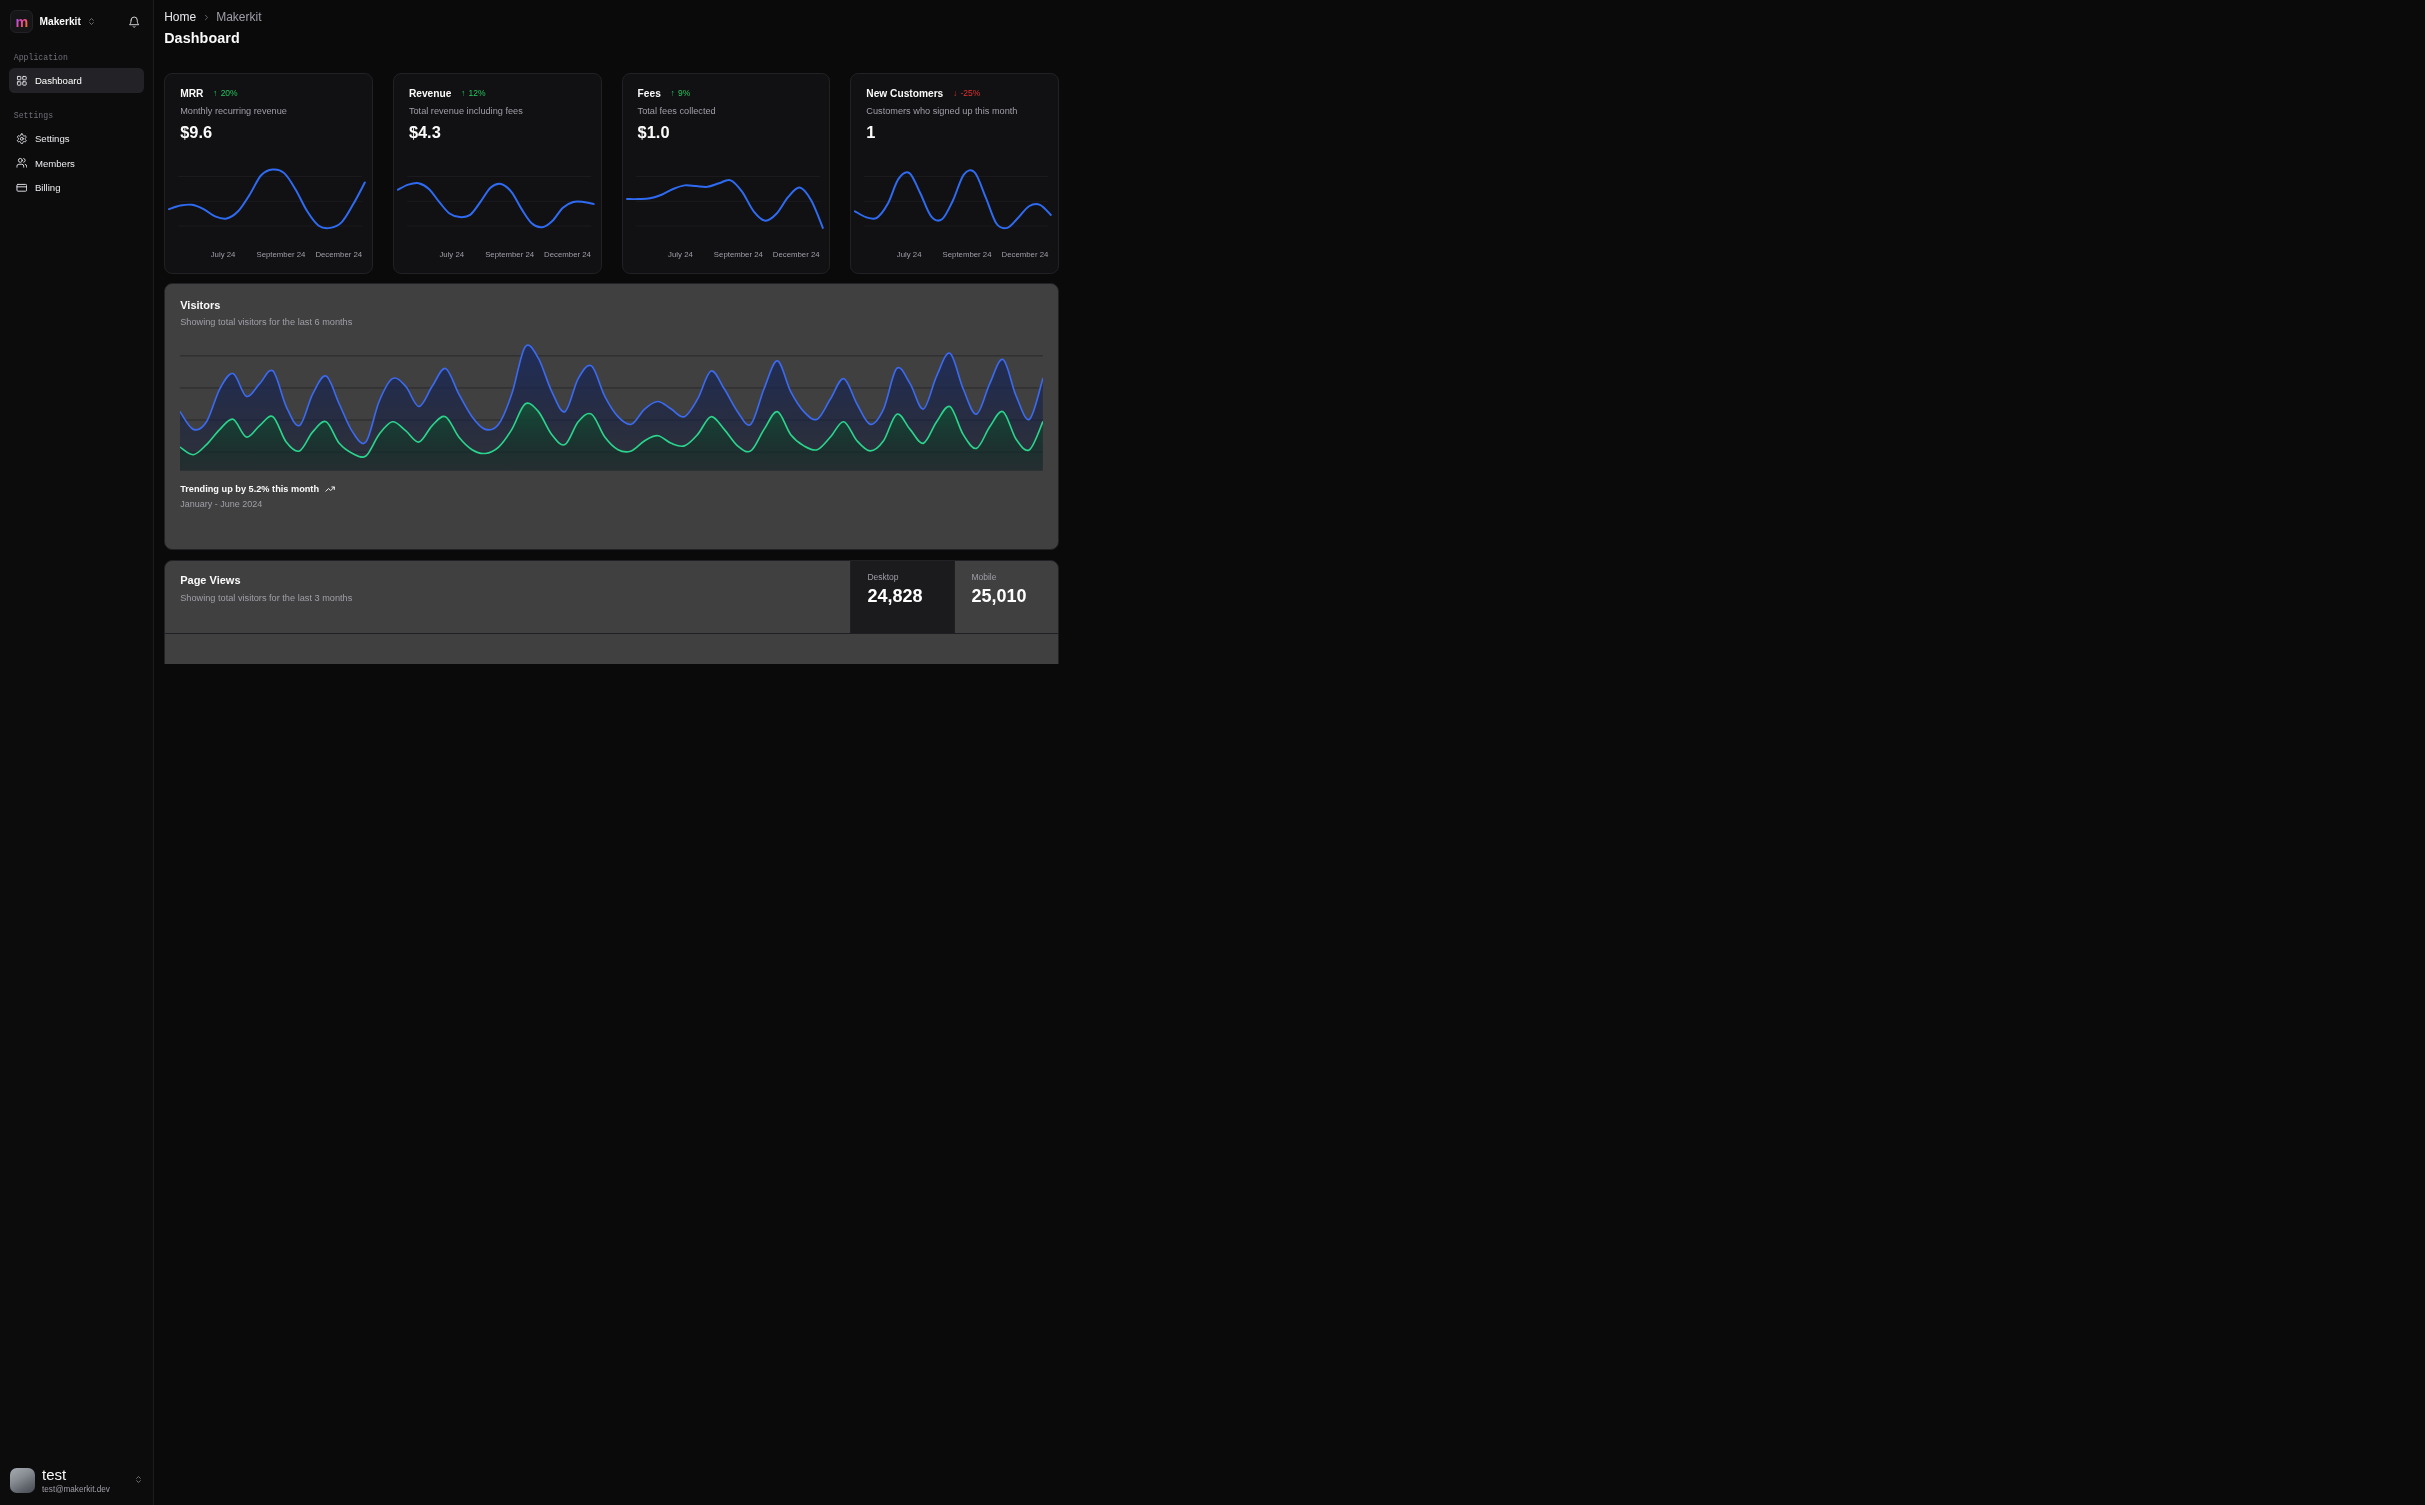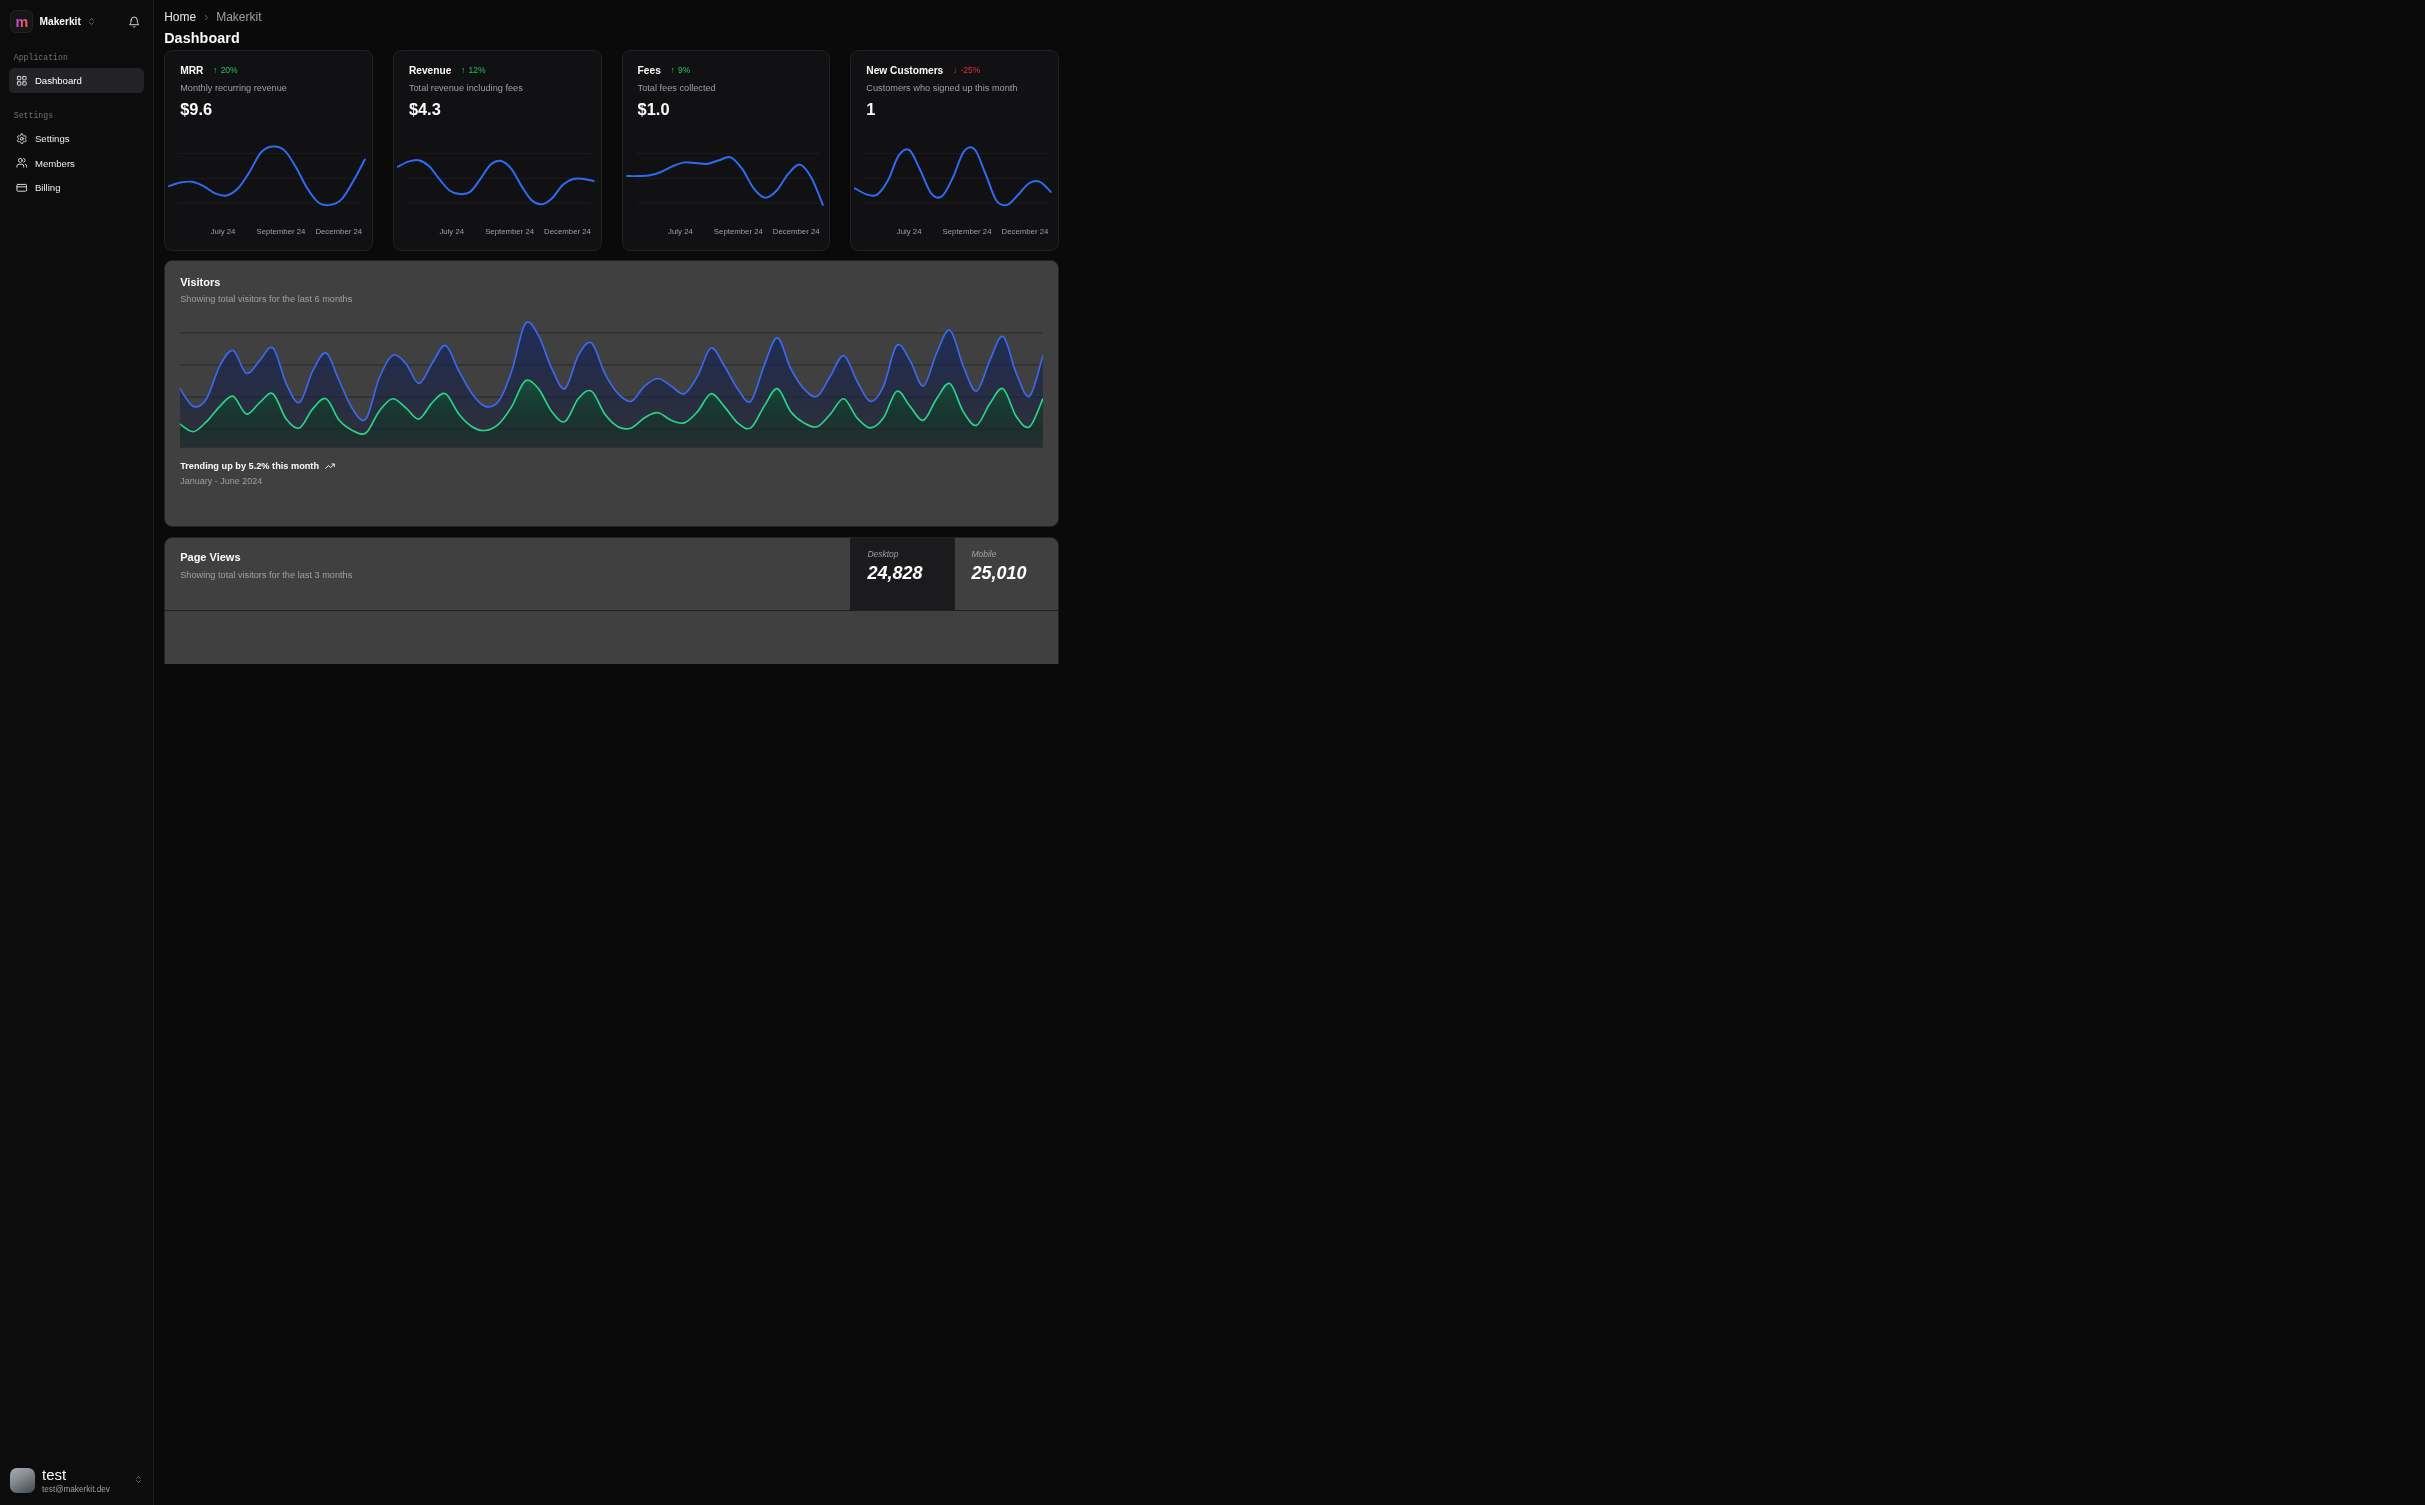--- a/index.html
+++ b/index.html
@@ -55,21 +55,21 @@
 
   
   .main { margin-left:154px; padding:10.2px 11px 0 10.2px; }
   .breadcrumb { display:flex; align-items:center; gap:5.5px; font-size:12px; }
   .crumb-home { color:#e8e8ec; cursor:pointer; }
   .crumb-sep { color:#7c7c85; display:flex; }
   .crumb-sep svg { width:9px; height:9px; }
   .crumb-current { color:#9f9fa8; }
   .page-title { font-size:14.3px; font-weight:700; margin-top:5.5px; letter-spacing:0.1px; }
 
-  .cards { display:grid; grid-template-columns:repeat(4,1fr); gap:20px; margin-top:4px;border-radius:23px; }
+  .cards { display:grid; grid-template-columns:repeat(4,1fr); gap:20px; margin-top:27px;border-radius:23px; }
   .card {
     background:#111113; border:0.7px solid #222226; border-radius:8.2px;
     height:201px; position:relative; padding:14.3px 15px 0; overflow:hidden;
   }
   .card-title-row { display:flex; align-items:center; gap:9.6px; }
   .card-title { font-size:10.2px; font-weight:700; }
   .badge { font-size:8.5px; display:flex; align-items:center; gap:3.4px; }
   .badge.up { color:#22c55e; }
   .badge.down { color:#e03131; }
   .card-sub { font-size:9.2px; color:#9f9fa8; margin-top:6.8px; }
@@ -87,21 +87,21 @@
   .area-wrap { margin-top:10.2px; height:134px; }
   .area-wrap svg { width:100%; height:100%; display:block; }
   .trend-line { display:flex; align-items:center; gap:5.5px; margin-top:13px; font-size:9.2px; font-weight:700; }
   .trend-line svg { width:10.2px; height:10.2px; stroke-width:2.2; }
   .trend-sub { font-size:9px; color:#9f9fa8; margin-top:4.8px; }
 
   .pageviews { height:179px; padding:0; overflow:hidden; position:relative; }
   .pv-header { display:flex; border-bottom:0.7px solid #1f1f23; height:73px; }
   .pv-titles { flex:1; padding:13.6px 15px; }
   .pv-stats { display:flex; }
-  .pv-stat { width:104px; border-left:0.7px solid #1f1f23; padding:11.6px 0 0 16.4px; cursor:pointer;font-style:italic; }
+  .pv-stat { width:104px; border-left:0.7px solid #1f1f23; padding:11.6px 0 0 16.4px; cursor:pointer; }
   .pv-stat.selected { background:#1b1b1e; }
   .pv-label { font-size:8.5px; color:#9f9fa8; }
   .pv-value { font-size:18px; font-weight:700; margin-top:3.4px; color:#fff; }
   .bar-wrap { position:absolute; left:12.3px; right:12.3px; bottom:0; height:72px; }
   .bar-wrap svg { width:100%; height:100%; display:block; }
 </style>
 </head>
 <body>
 
 <aside class="sidebar">

